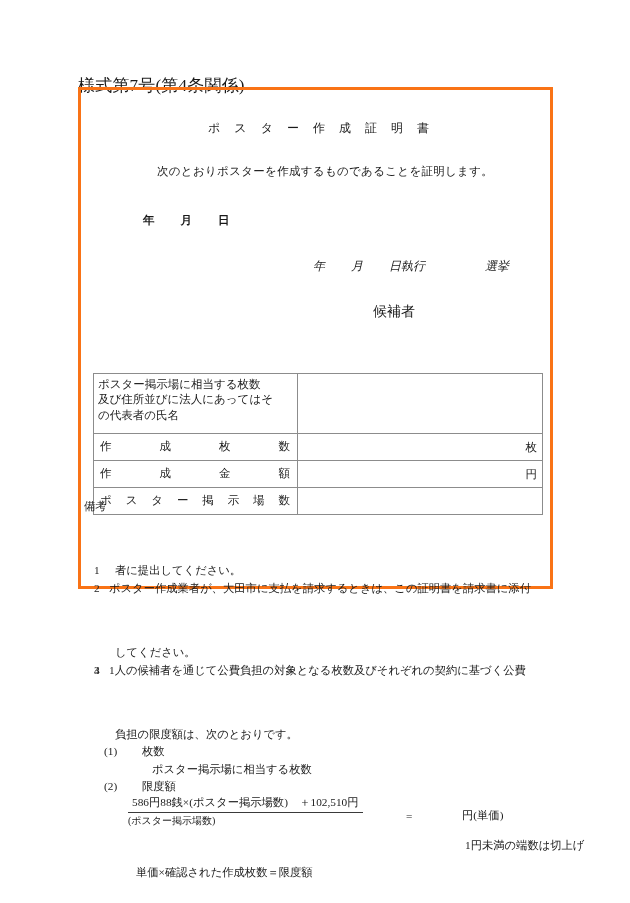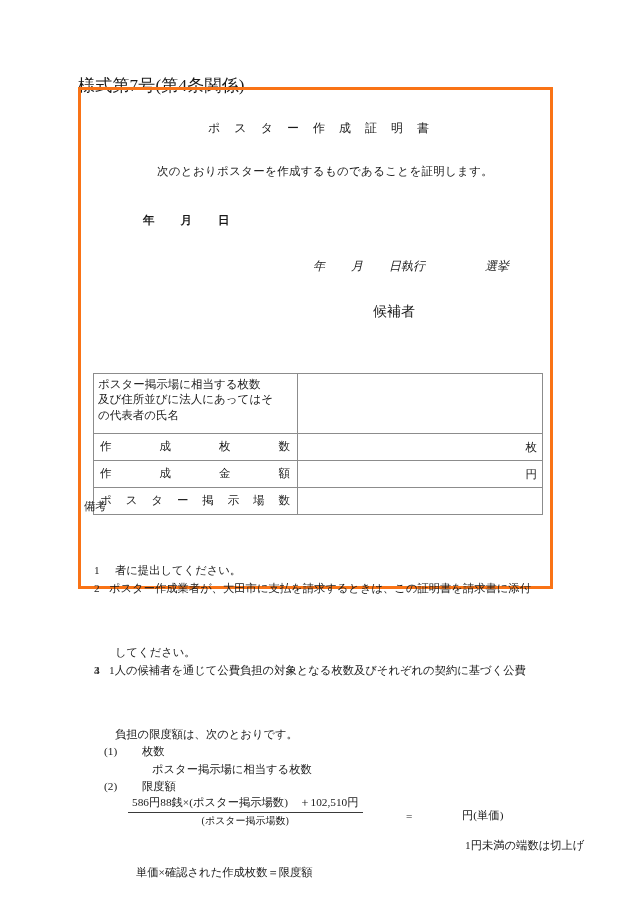--- a/index.html
+++ b/index.html
@@ -171,21 +171,20 @@
     top: 0;
   }
   .sub-body {
     padding-left: 68px;
     margin-top: 1px;
   }
   .fraction {
     position: absolute;
     left: 44px;
     top: 0;
-    text-align: center;
   }
   .numer {
     font-size: 11.3px;
     padding: 0 4px 1px 4px;
     border-bottom: 1px solid #3a3a3a;
     white-space: nowrap;
   }
   .denom {
     font-size: 10px;
     padding-top: 1px;

